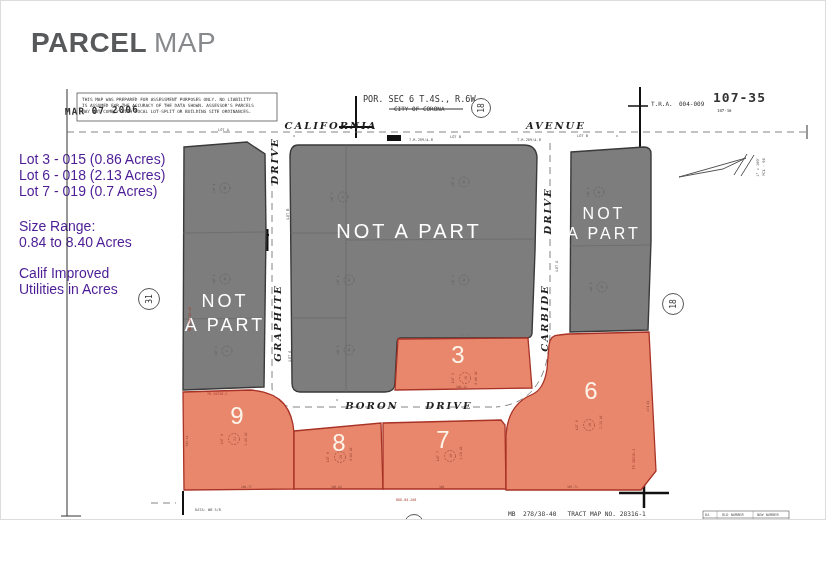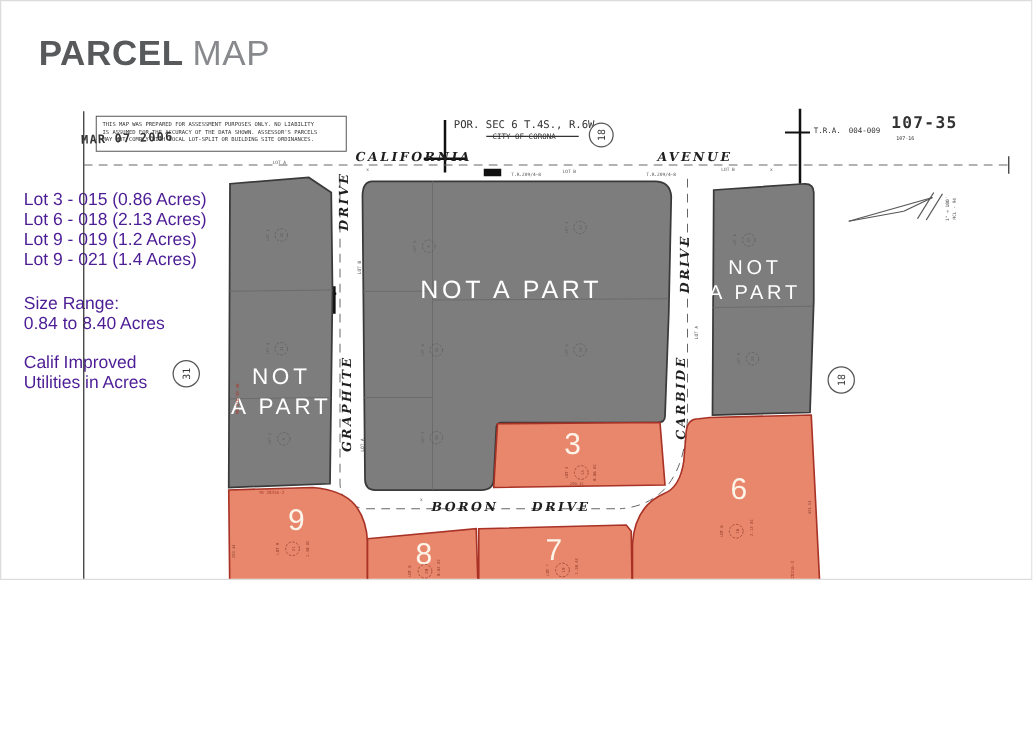--- a/index.html
+++ b/index.html
@@ -1,16 +1,16 @@
 <!DOCTYPE html>
 <html><head>
 <meta charset="utf-8">
 <style>
   html,body{margin:0;padding:0;background:#fff;}
-  .canvas{position:relative;width:826px;height:464px;background:#ffffff;border:1px solid #dcdcdc;
+  .canvas{position:relative;width:826px;height:520px;background:#ffffff;border:1px solid #dcdcdc;
           font-family:"Liberation Sans",sans-serif;overflow:hidden;box-sizing:border-box;}
   .title{position:absolute;left:30px;top:26px;font-size:28px;letter-spacing:.5px;color:#58595b;}
   .t-bold{font-weight:700;}
   .t-light{font-weight:400;color:#87898c;margin-left:7px;}
   .info{position:absolute;left:18px;top:150px;color:#4c1d95;font-size:14px;line-height:16px;font-weight:400;}
   .info .grp{margin-bottom:0;}
   .info .gap1{height:19px;} .info .gap2{height:15px;}
   svg text{white-space:pre;}
   .street{font-family:"DejaVu Serif",serif;font-style:italic;font-weight:bold;fill:#1f1f1f;font-size:10px;letter-spacing:2px;}
   .nap{fill:#ffffff;letter-spacing:3px;font-family:"Liberation Sans",sans-serif;}
@@ -39,22 +39,21 @@
 <div class="canvas">
 
   <div class="title">
     <span class="t-bold">PARCEL</span><span class="t-light">MAP</span>
   </div>
 
   <div class="info">
     <div class="grp">
       <div>Lot 3 - 015 (0.86 Acres)</div>
       <div>Lot 6 - 018 (2.13 Acres)</div>
-      <div>Lot 9 - 019 (1.2 Acres)</div>
-      <div>Lot 9 - 021 (1.4 Acres)</div>
+      <div>Lot 7 - 019 (0.7 Acres)</div>
     </div>
     <div class="gap1"></div>
     <div class="grp">
       <div>Size Range:</div>
       <div>0.84 to 8.40 Acres</div>
     </div>
     <div class="gap2"></div>
     <div class="grp">
       <div>Calif Improved</div>
       <div>Utilities in Acres</div>

